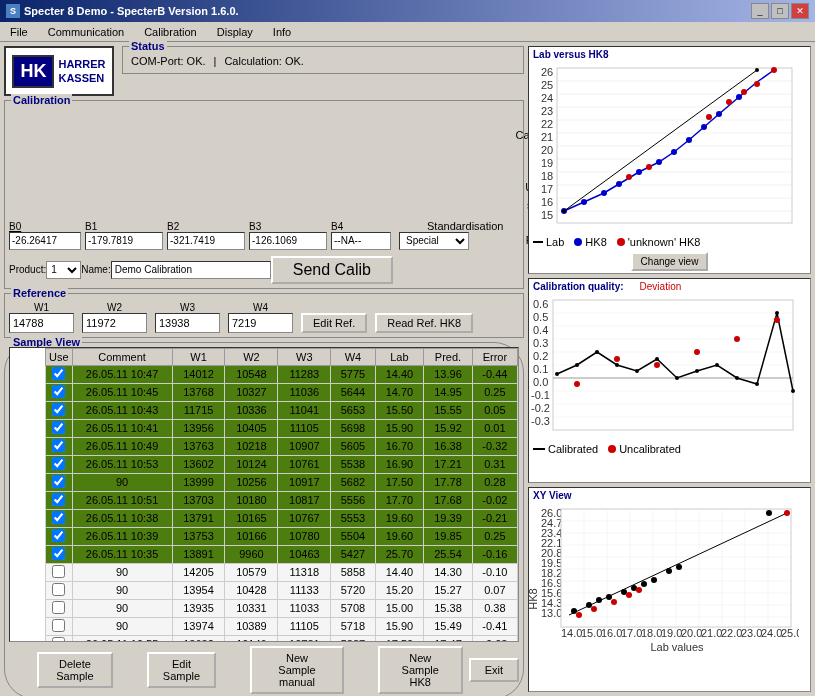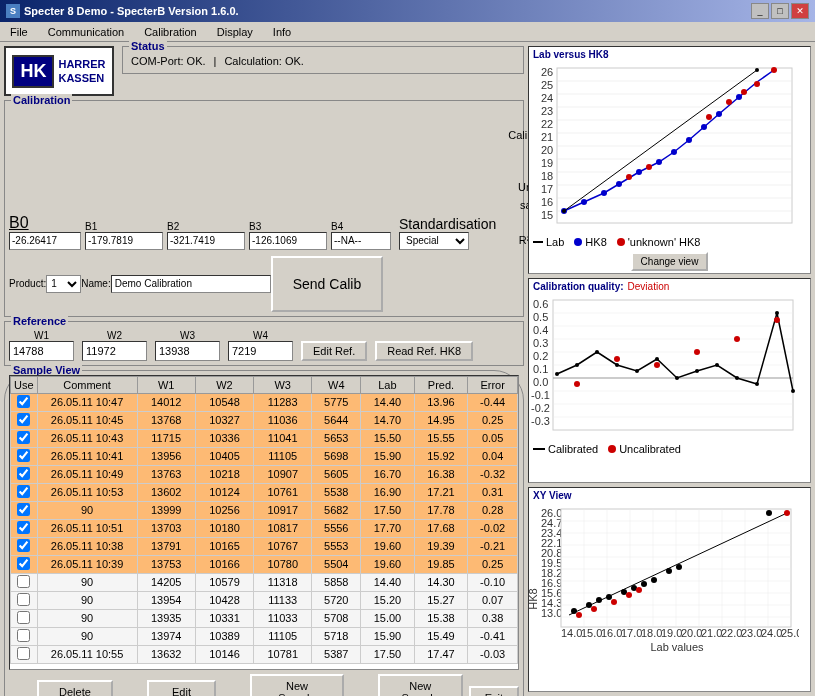--- a/index.html
+++ b/index.html
@@ -98,23 +98,23 @@
       border: 1px solid #888;
       background: white;
       height: 18px;
       width: 35px;
       font-size: 10px;
     }
     
     .send-btn {
       background: #d4d0c8;
       border: 2px outset #fff;
-      padding: 18px 20px;
+      padding: 3px 20px;
       cursor: pointer;
-      font-size: 14px;
+      font-size: 16px;
       margin-top: 4px;
       display: block;
       margin-left: auto;
       margin-right: auto;
     }
     .ref-input { border: 1px inset #888; background: white; height: 20px; width: 65px; padding: 1px 3px; }
     .ref-btn {
       background: #d4d0c8;
       border: 2px outset #fff;
       padding: 2px 10px;
@@ -141,21 +141,21 @@
       position: sticky;
       top: 0;
       font-weight: normal;
     }
     .sample-table td {
       border: 1px solid #ccc;
       padding: 1px 3px;
       text-align: center;
       white-space: nowrap;
     }
-    .sample-table tr.checked { background: #fdba74; }
+    .sample-table tr.checked { background: #4d7c0f; }
     .sample-table tr.unchecked { background: #f5f5f5; }
     .checkbox-cell { width: 20px; }
     .bottom-btn {
       background: #d4d0c8;
       border: 2px outset #fff;
       padding: 4px 14px;
       cursor: pointer;
       font-size: 11px;
       margin-left: 28px;
     }
@@ -231,41 +231,41 @@
           <span>Calculation: OK.</span>
         </div>
       </div>
     </div>
 
     <div class="section-box">
       <div class="section-label">Calibration</div>
 
       <div style="display:flex; gap:4px; margin-top:4px; align-items:flex-end;">
         <div>
-          <div style="font-size:16px;text-decoration:underline;">B0</div>
+          <div style="font-size:10px;text-decoration:underline;">B0</div>
           <input type="text" class="cal-input" style="width: 72px;" value="-26.26417">
         </div>
         <div>
           <div style="font-size:10px;">B1</div>
           <input type="text" class="cal-input" style="width: 78px;" value="-179.7819">
         </div>
         <div>
           <div style="font-size:10px;">B2</div>
           <input type="text" class="cal-input" style="width: 78px;" value="-321.7419">
         </div>
         <div>
           <div style="font-size:10px;">B3</div>
           <input type="text" class="cal-input" style="width: 78px;" value="-126.1069">
         </div>
         <div>
           <div style="font-size:10px;">B4</div>
           <input type="text" class="cal-input" style="width: 60px;" value="--NA--">
         </div>
         <div style="margin-left:4px;">
-          <div style="font-size:14px;">Standardisation</div>
+          <div style="font-size:11px;margin-left:28px;">Standardisation</div>
           <select class="cal-input" style="width:70px;">
             <option>Special</option>
           </select>
         </div>
         <div style="margin-left:8px; text-align:right; font-size:10px; line-height:1.6;">
           <div>STD: Calibration: 0.247</div>
           <div>STD: Unknown samples: 0.260</div>
           <div>R²: 0.993</div>
         </div>
       </div>
@@ -300,21 +300,21 @@
           <div style="font-size:10px; text-align:center;">W4</div>
           <input type="text" class="ref-input" value="7219" style="">
         </div>
         <button class="ref-btn">Edit Ref.</button>
         <button class="ref-btn">Read Ref. HK8</button>
       </div>
     </div>
 
     <div class="section-box" style="flex:1; padding:4px;border-radius:30px;">
       <div class="section-label">Sample View</div>
-      <div class="sample-table-container" style="height:295px; overflow-y:auto;">
+      <div class="sample-table-container" style="height:295px; overflow-y:auto;padding-left:35px;">
         <table class="sample-table">
           <thead>
             <tr>
               <th>Use</th>
               <th style="width:100px;">Comment</th>
               <th>W1</th>
               <th>W2</th>
               <th>W3</th>
               <th>W4</th>
               <th>Lab</th>
@@ -358,21 +358,21 @@
   </tr>
               <tr class="checked">
     <td class="checkbox-cell"><input type="checkbox" checked="" style=""></td>
     <td>26.05.11 10:41</td>
     <td>13956</td>
     <td>10405</td>
     <td>11105</td>
     <td>5698</td>
     <td>15.90</td>
     <td>15.92</td>
-    <td>0.04</td>
+    <td>0.01</td>
   </tr>
               <tr class="checked">
     <td class="checkbox-cell"><input type="checkbox" checked="" style=""></td>
     <td>26.05.11 10:49</td>
     <td>13763</td>
     <td>10218</td>
     <td>10907</td>
     <td>5605</td>
     <td>16.70</td>
     <td>16.38</td>
@@ -425,20 +425,31 @@
               <tr class="checked">
     <td class="checkbox-cell"><input type="checkbox" checked="" style=""></td>
     <td>26.05.11 10:39</td>
     <td>13753</td>
     <td>10166</td>
     <td>10780</td>
     <td>5504</td>
     <td>19.60</td>
     <td>19.85</td>
     <td>0.25</td>
+  </tr>
+              <tr class="checked">
+    <td class="checkbox-cell"><input type="checkbox" checked="" style=""></td>
+    <td>26.05.11 10:35</td>
+    <td>13891</td>
+    <td>9960</td>
+    <td>10463</td>
+    <td>5427</td>
+    <td>25.70</td>
+    <td>25.54</td>
+    <td>-0.16</td>
   </tr>
               <tr class="unchecked">
     <td class="checkbox-cell"><input type="checkbox" style=""></td>
     <td>90</td>
     <td>14205</td>
     <td>10579</td>
     <td>11318</td>
     <td>5858</td>
     <td>14.40</td>
     <td>14.30</td>
@@ -573,21 +584,21 @@
         </div>
         <div class="legend-item">
           <div class="legend-dot" style="background:#cc0000;"></div>
           <span>'unknown' HK8</span>
         </div>
       </div>
       <button class="change-view-btn">Change view</button>
     </div>
 
     <div class="chart-container" style="flex:1;">
-      <div style="display:flex; align-items:baseline; gap:4px; padding:2px 4px;">
+      <div style="display:flex; align-items:baseline; gap:16px; padding:2px 4px;">
         <span class="chart-title" style="padding:0;">Calibration quality:</span>
         <span style="font-size:10px; color:#cc0000;">Deviation</span>
       </div>
       <svg width="270" height="145">
 
         <text x="4" y="14" font-size="7" fill="#333">0.6</text>
         <text x="4" y="27" font-size="7" fill="#333">0.5</text>
         <text x="4" y="40" font-size="7" fill="#333">0.4</text>
         <text x="4" y="53" font-size="7" fill="#333">0.3</text>
         <text x="4" y="66" font-size="7" fill="#333">0.2</text>

